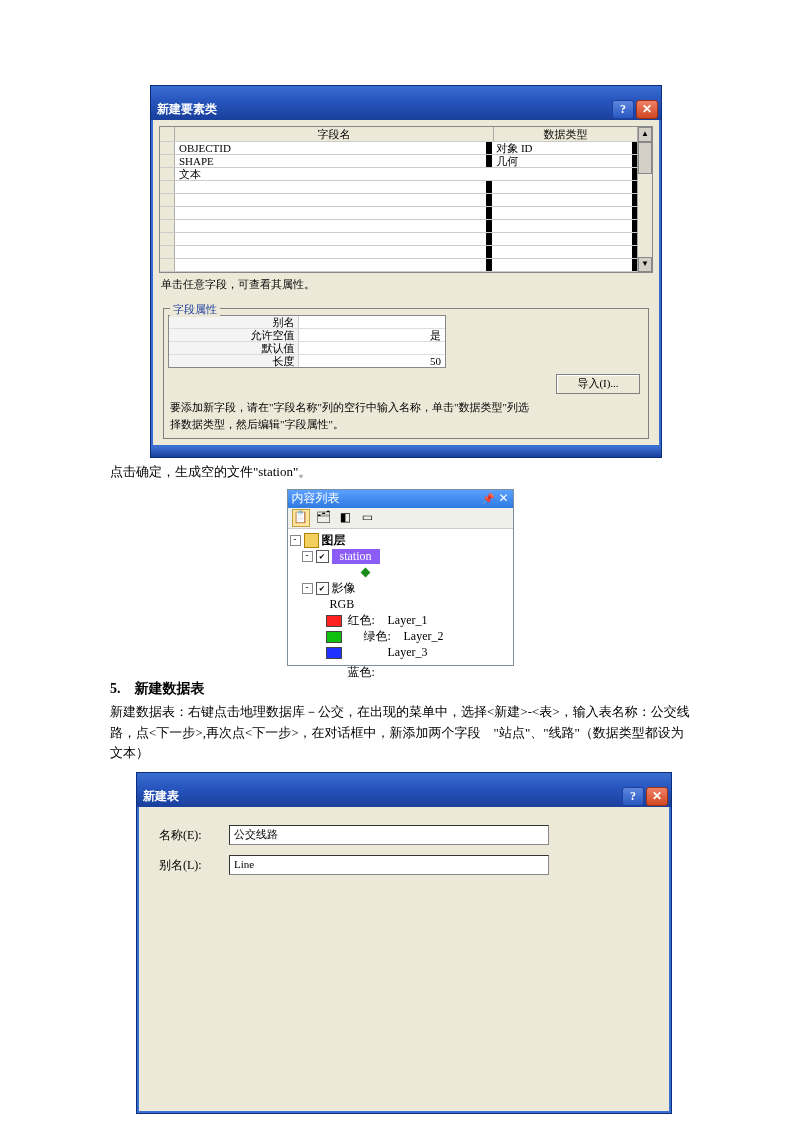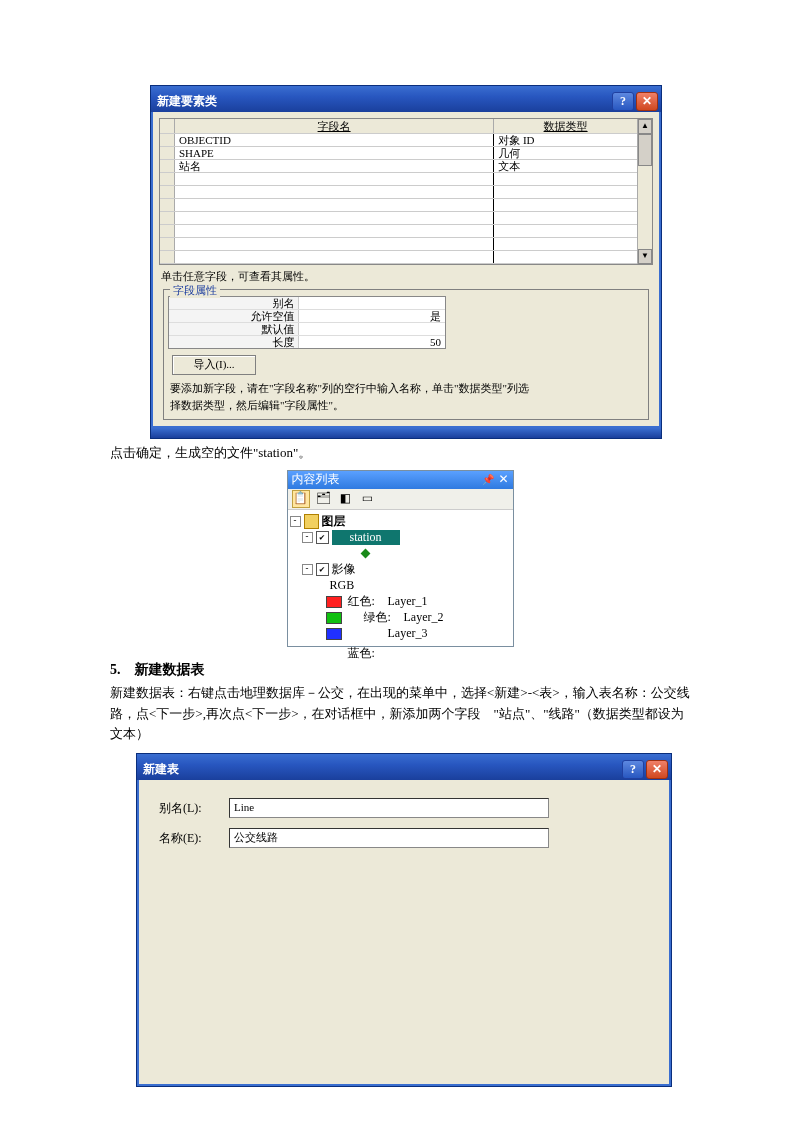--- a/index.html
+++ b/index.html
@@ -18,21 +18,21 @@
     width: 510px;
     margin: 0 0 4px 40px;
     border: 1px solid #0a2e7c;
   }
   .titlebar {
     background: linear-gradient(#3a6ed0, #2857c0 40%, #1a3f9c);
     color: #fff;
     height: 22px;
     display: flex;
     align-items: center;
-    padding: 4px 3px 0 6px;
+    padding: 12px 3px 0 6px;
     font-size: 12px;
     font-weight: bold;
   }
   .titlebar .spacer { flex: 1; }
   .winbtn {
     width: 20px;
     height: 17px;
     margin-left: 2px;
     display: flex;
     align-items: center;
@@ -57,29 +57,29 @@
     border: 1px solid #888;
     background: #fff;
     font-size: 11px;
     position: relative;
   }
   .grow {
     display: flex;
     height: 12px;
     border-bottom: 1px solid #ccc;
   }
-  .grow.header { background: #ece9d8; height: 14px; font-weight: normal; text-decoration: underline; }
+  .grow.header { background: #ece9d8; height: 14px; font-weight: normal; }
   .grow .rhandle {
     width: 14px;
     background: #ece9d8;
     border-right: 1px solid #aaa;
   }
   .gcell {
     padding: 0 4px;
-    border-right: 1px solid #000000;
+    border-right: 6px solid #000000;
     line-height: 12px;
     overflow: hidden;
     white-space: nowrap;
   }
   .grow.header .gcell { line-height: 14px; text-align: center; border-right: 1px solid #aaa; }
   .gc1 { flex: 2.3; }
   .gc2 { flex: 1; }
   .gridscroll {
     position: absolute;
     right: 0;
@@ -103,21 +103,21 @@
     background: #d4d0c8;
     border: 1px solid #888;
   }
 
   .helptext {
     font-size: 11px;
     margin: 4px 0 2px 2px;
   }
   .groupbox {
     border: 1px solid #808080;
-    margin: 5px 4px 0 4px;
+    margin: 16px 4px 0 4px;
     padding: 6px 4px 4px 4px;
     position: relative;
   }
   .groupbox .legend {
     position: absolute;
     top: -7px;
     left: 6px;
     background: #ece9d8;
     padding: 0 3px;
     color: #2040a0;
@@ -128,21 +128,21 @@
     border: 1px solid #888;
     background: #fff;
     font-size: 11px;
   }
   .prow { display: flex; height: 12px; border-bottom: 1px solid #ddd; text-align: right; }
   .plabel { width: 44%; padding: 0 4px; background: #f4f4f4; border-right: 1px solid #ccc; line-height: 12px; }
   .pval { flex: 1; padding: 0 4px; line-height: 12px; }
 
   .btnrow {
     display: flex;
-    justify-content: flex-start;
+    justify-content: flex-end;
     gap: 6px;
     margin-top: 4px;
     padding: 2px 4px;
   }
   .btn {
     min-width: 70px;
     height: 18px;
     background: #ece9d8;
     border: 1px solid #808080;
     box-shadow: inset 1px 1px 0 #fff;
@@ -199,21 +199,21 @@
     border: 1px solid #888;
     font-size: 9px; line-height: 7px;
     text-align: center; margin-right: 3px;
     font-family: monospace;
   }
   .chk { width: 11px; height: 11px; border: 1px solid #555; margin-right: 3px; font-size: 9px; text-align:center; line-height:10px; font-family: monospace; }
   .lyricon { width: 13px; height: 13px; margin-right: 3px; display:inline-block; }
   .ind1 { padding-left: 12px; }
   .ind2 { padding-left: 26px; }
   .ind3 { padding-left: 40px; }
-  .sel-label { background: #0f766e; color: #fff; padding: 0 18px; }
+  .sel-label { background: #8b5cf6; color: #fff; padding: 0 8px; }
   .colorbox { width: 14px; height: 10px; margin-right: 6px; margin-left: 36px; border: 1px solid #444; }
   .diamond {
     width: 7px; height: 7px;
     transform: rotate(45deg);
     background: #1a8a1a;
     margin-left: 46px;
   }
 
   
   .dialog2 {
@@ -279,21 +279,20 @@
             <div class="gcell gc1">OBJECTID</div>
             <div class="gcell gc2">对象 ID</div>
           </div>
         <div class="grow">
             <div class="rhandle"></div>
             <div class="gcell gc1">SHAPE</div>
             <div class="gcell gc2">几何</div>
           </div>
         <div class="grow">
             <div class="rhandle"></div>
-            <div class="gcell gc1">站名</div>
             <div class="gcell gc2">文本</div>
           </div>
         <div class="grow">
             <div class="rhandle"></div>
             <div class="gcell gc1"></div>
             <div class="gcell gc2"></div>
           </div>
         <div class="grow">
             <div class="rhandle"></div>
             <div class="gcell gc1"></div>
@@ -419,23 +418,23 @@
 
   <div class="dialog2">
     <div class="titlebar">
       <span>新建表</span>
       <span class="spacer"></span>
       <span class="winbtn">?</span>
       <span class="winbtn close">✕</span>
     </div>
     <div class="dlg2body">
       <div class="formrow">
+        <span class="formlabel">名称(E):</span>
+        <span class="forminput">公交线路</span>
+      </div>
+      <div class="formrow">
         <span class="formlabel">别名(L):</span>
         <span class="forminput">Line</span>
       </div>
-      <div class="formrow">
-        <span class="formlabel">名称(E):</span>
-        <span class="forminput">公交线路</span>
-      </div>
     </div>
   </div>
 
 </div>
 
 </body></html>

